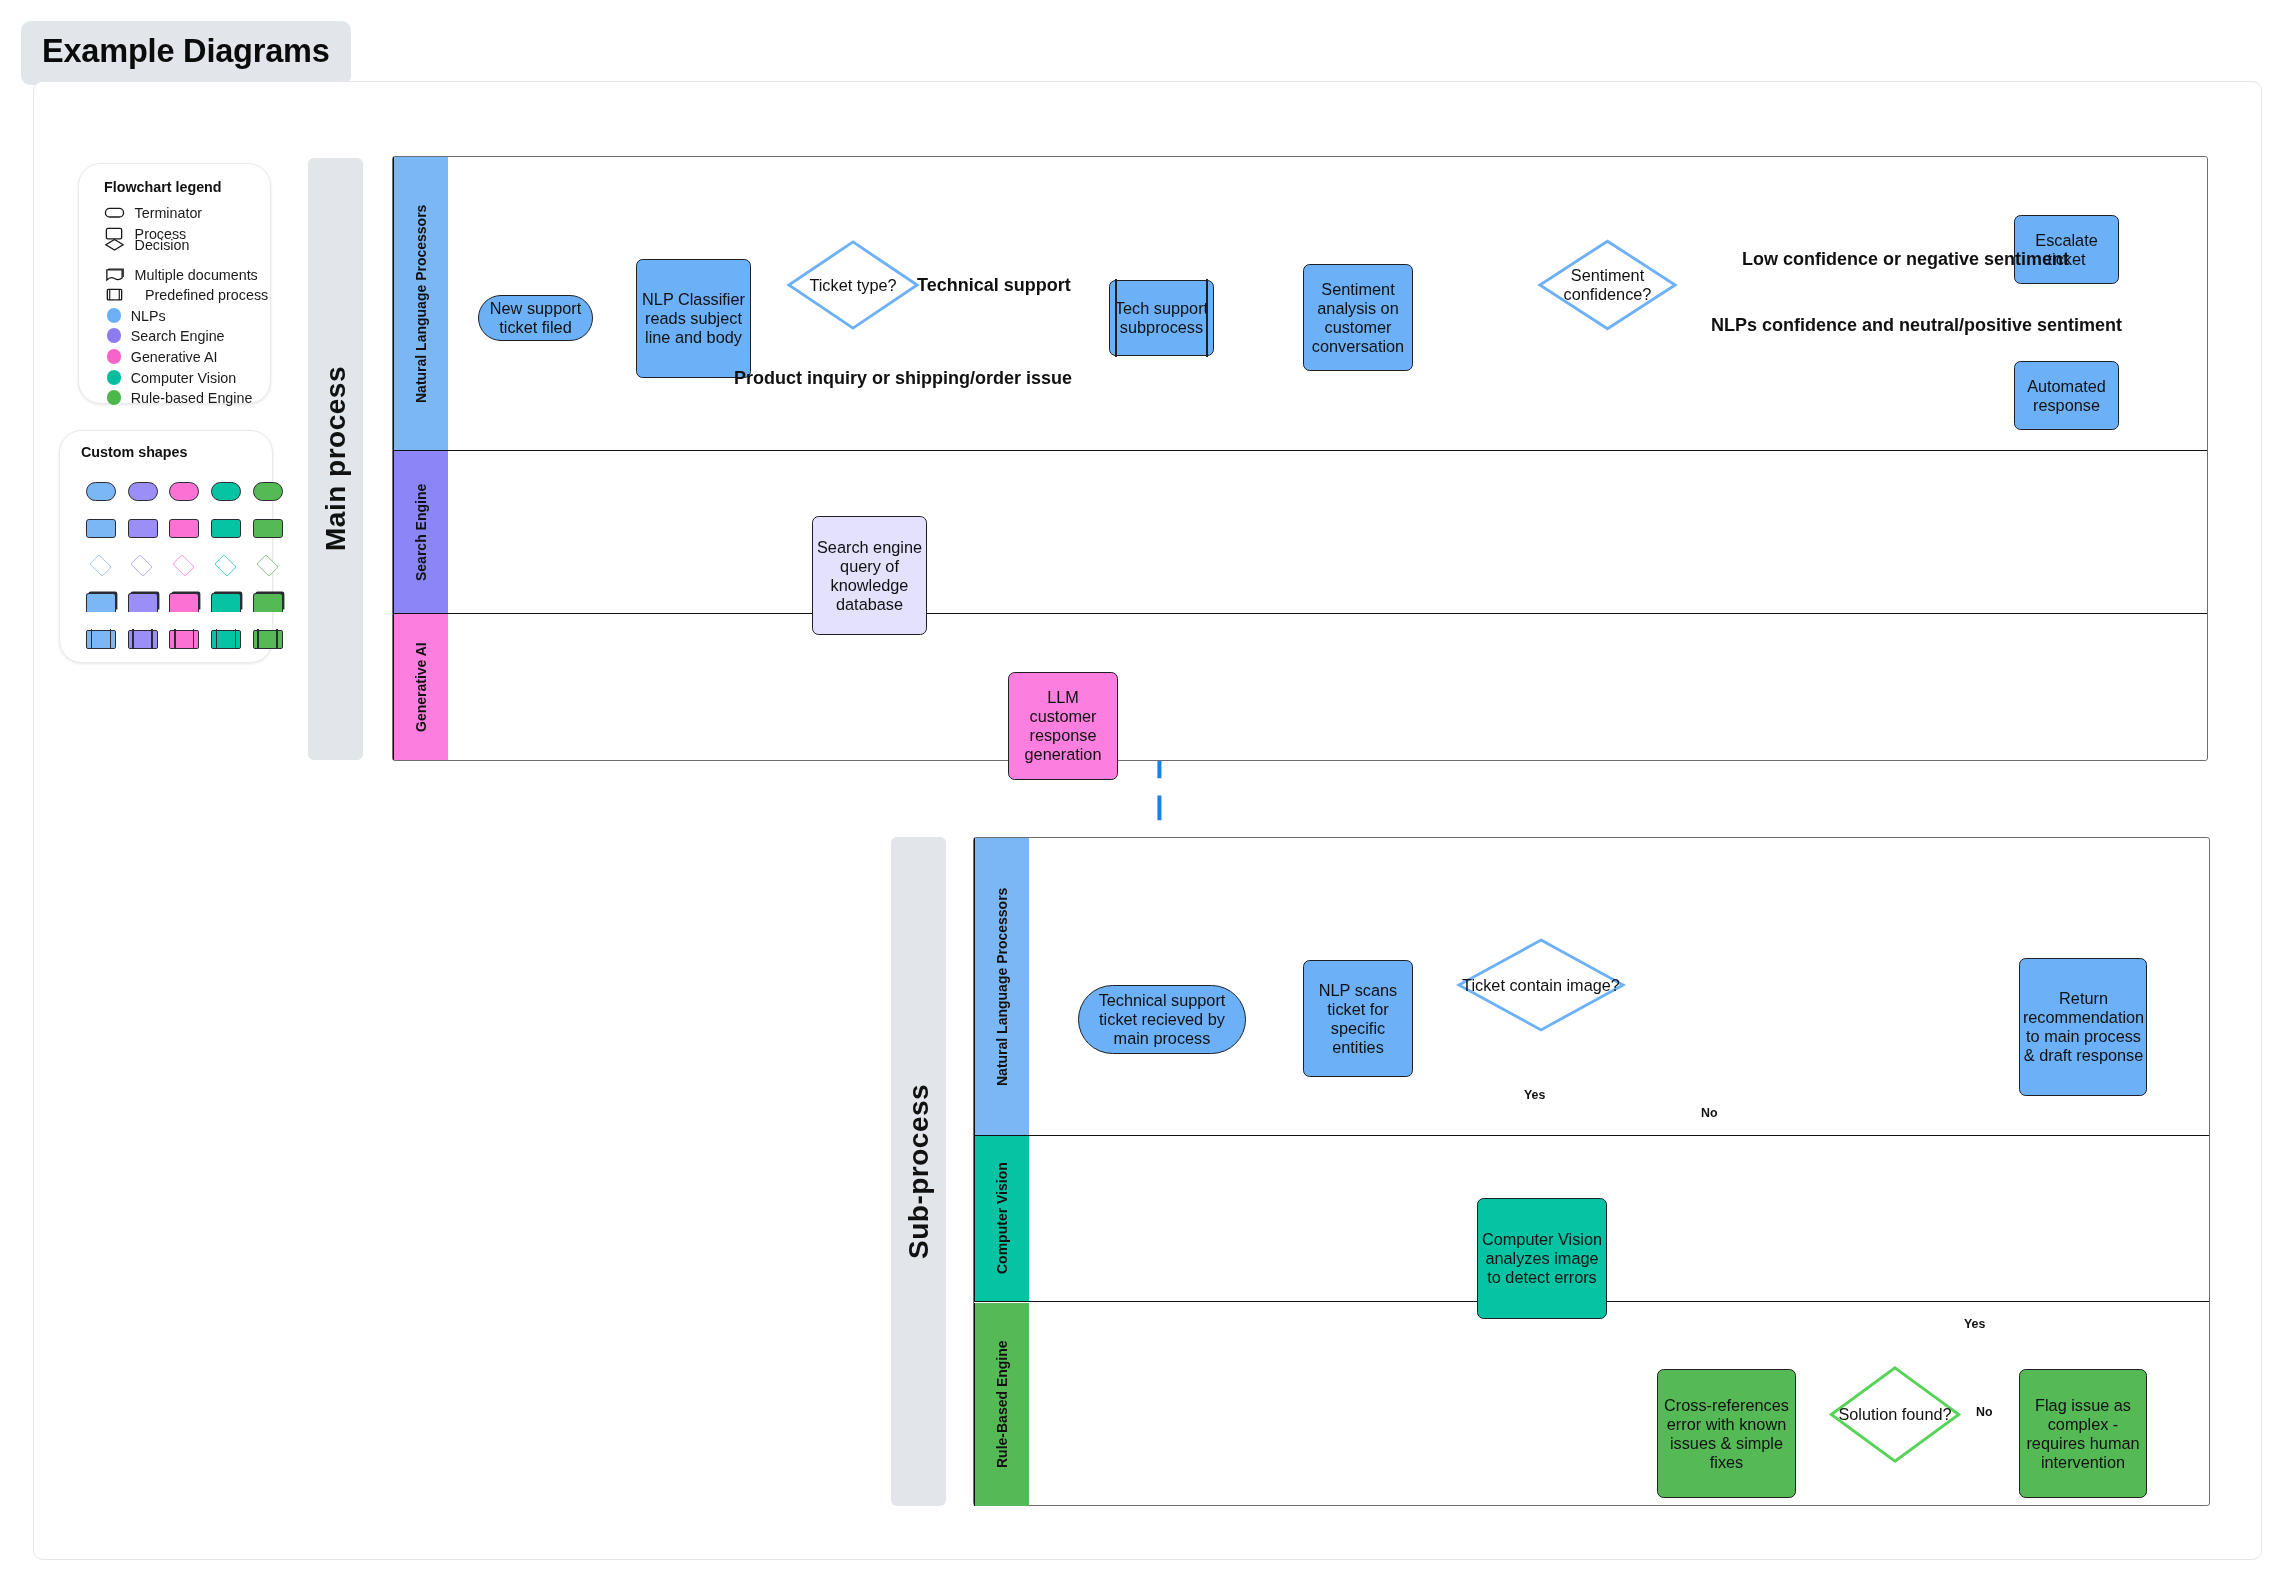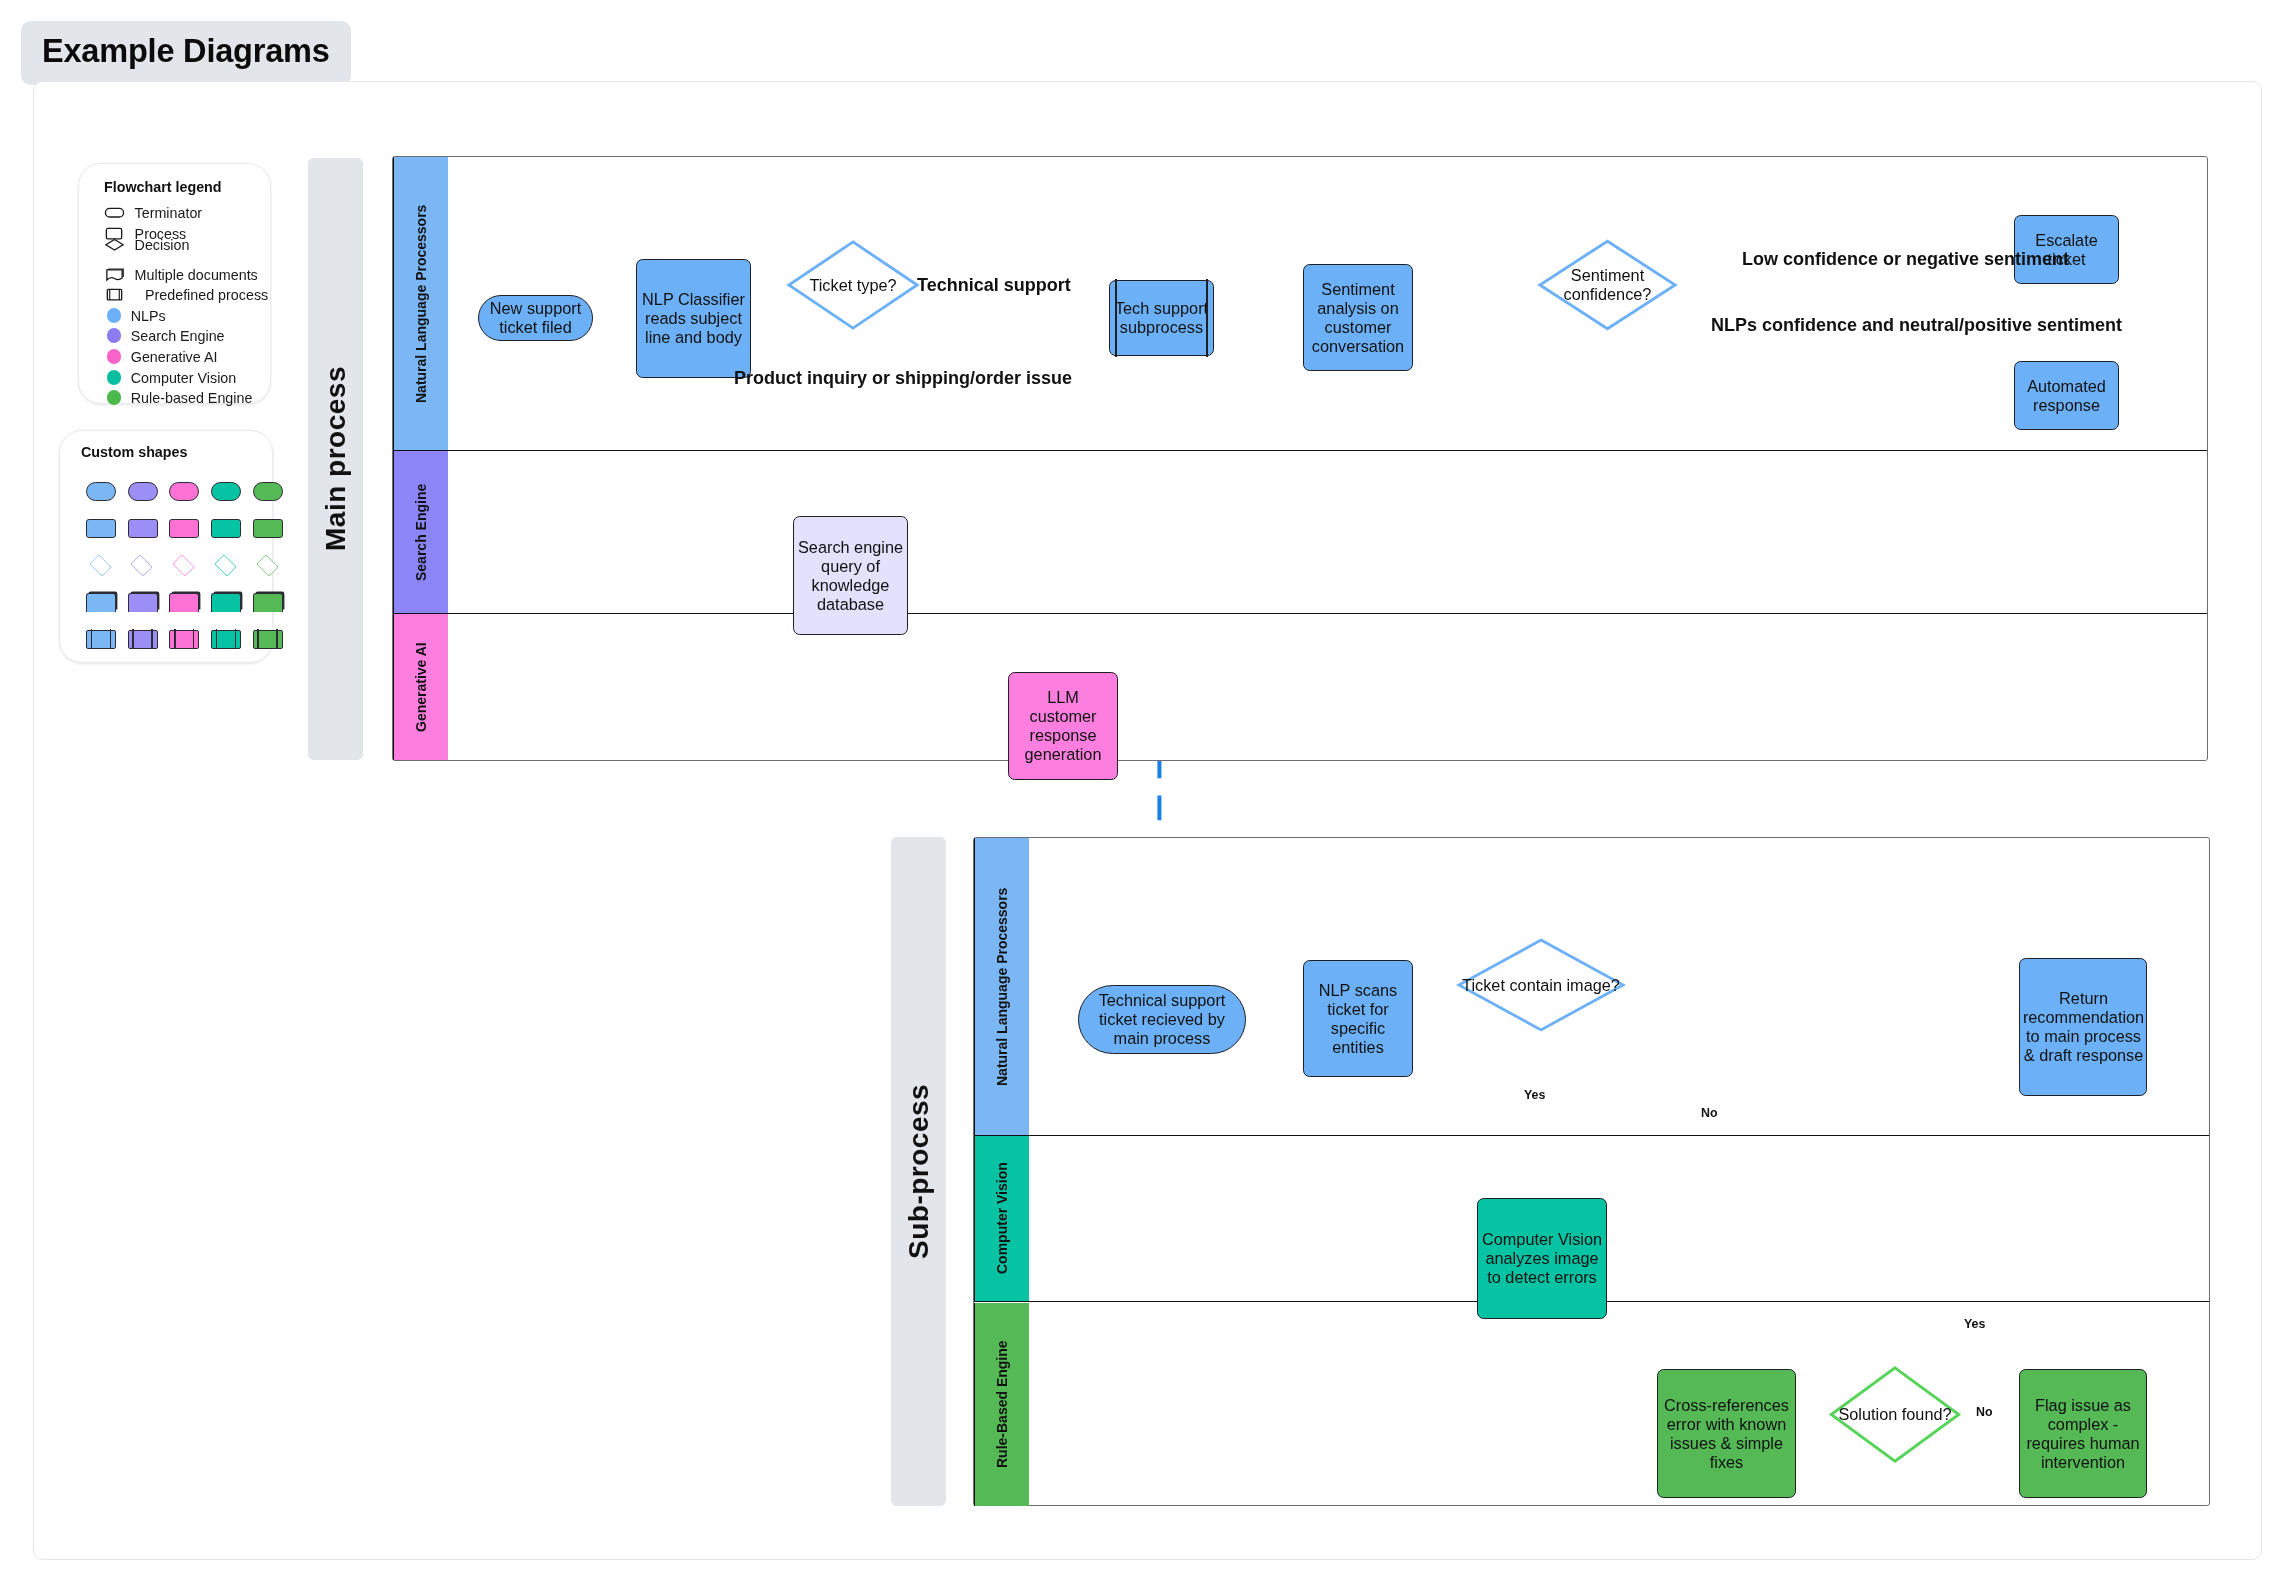--- a/index.html
+++ b/index.html
@@ -189,21 +189,21 @@
 </div>
 
 <div class="node" style="left:2014px;top:182px;width:105px;height:69px;background:#6cb1f8;">
   <span class="txt">Escalate ticket</span>
 </div>
 
 <div class="node" style="left:2014px;top:328px;width:105px;height:69px;background:#6cb1f8;">
   <span class="txt">Automated response</span>
 </div>
 
-<div class="node" style="left:793px;top:483px;width:115px;height:119px;background:#e3e1fb;">
+<div class="node" style="left:812px;top:483px;width:115px;height:119px;background:#e3e1fb;">
   <span class="txt">Search engine query of knowledge database</span>
 </div>
 
 <div class="node" style="left:1008px;top:639px;width:110px;height:108px;background:#fc7fdf;">
   <span class="txt">LLM customer response generation</span>
 </div>
 
 <div class="elbl" style="left:917px;top:275px;">Technical support</div>
 <div class="elbl" style="left:734px;top:368px;">Product inquiry or shipping/order issue</div>
 <div class="elbl" style="left:1742px;top:249px;">Low confidence or negative sentiment</div>

